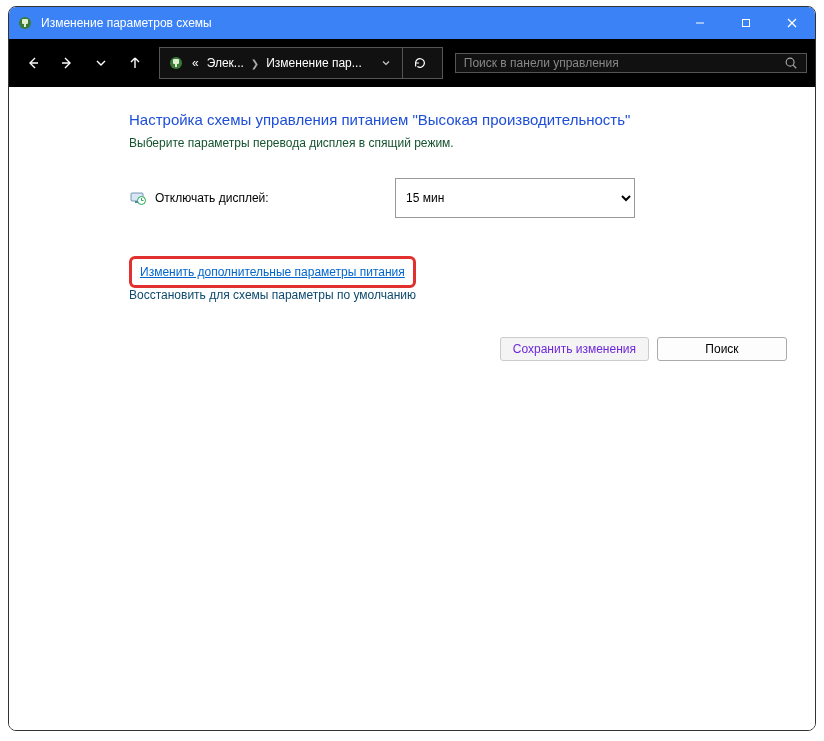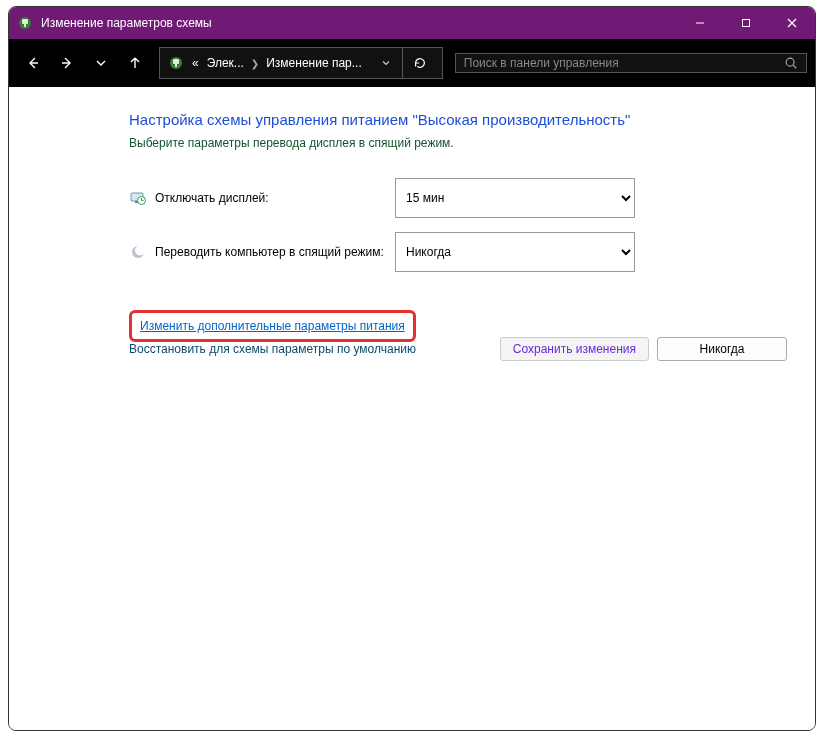--- a/index.html
+++ b/index.html
@@ -17,21 +17,21 @@
     border: 1px solid #333;
     border-radius: 8px;
     overflow: hidden;
     background: #fff;
     display: flex;
     flex-direction: column;
   }
   
   .titlebar {
     height: 32px;
-    background: #701a75;
+    background: #3b82f6;
     color: #fff;
     display: flex;
     align-items: center;
     padding-left: 8px;
     font-size: 12px;
   }
   .titlebar .app-icon {
     width: 16px; height: 16px;
     margin-right: 8px;
     display: inline-flex;
@@ -304,35 +304,23 @@
           <line x1="11.5" y1="10.5" x2="11.5" y2="8" stroke="#2a5" stroke-width="1"></line>
           <line x1="11.5" y1="10.5" x2="13.5" y2="10.5" stroke="#2a5" stroke-width="1"></line>
         </svg>
       </span>
       <span class="row-label">Отключать дисплей:</span>
       <select>
         <option>15 мин</option>
       </select>
     </div>
 
-    <div class="setting-row">
-      <span class="row-icon">
-        <svg width="16" height="16" viewBox="0 0 16 16">
-          <circle cx="8" cy="8" r="6" fill="#b8c4d4"></circle>
-          <circle cx="10" cy="6.5" r="5" fill="#fff"></circle>
-        </svg>
-      </span>
-      <span class="row-label">Переводить компьютер в спящий режим:</span>
-      <select>
-        <option>Никогда</option>
-      </select>
-    </div>
 
     <a href="#" class="link-hl">Изменить дополнительные параметры питания</a>
     <a href="#" class="link-plain">Восстановить для схемы параметры по умолчанию</a>
 
     <div class="button-row">
       <button class="btn" disabled="">Сохранить изменения</button>
-      <button class="btn">Никогда</button>
+      <button class="btn">Поиск</button>
     </div>
   </div>
 
 </div>
 
 </body></html>

